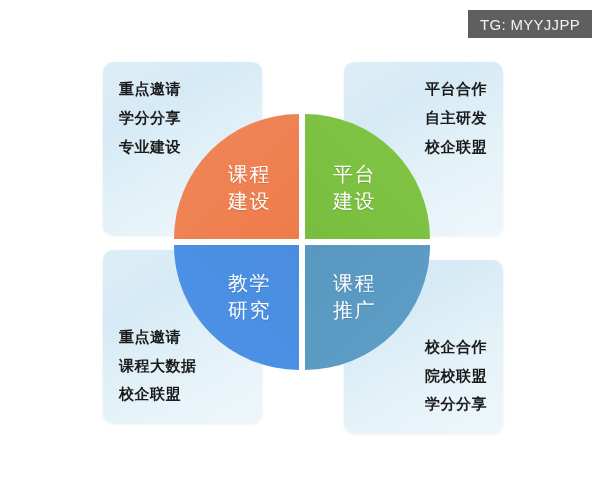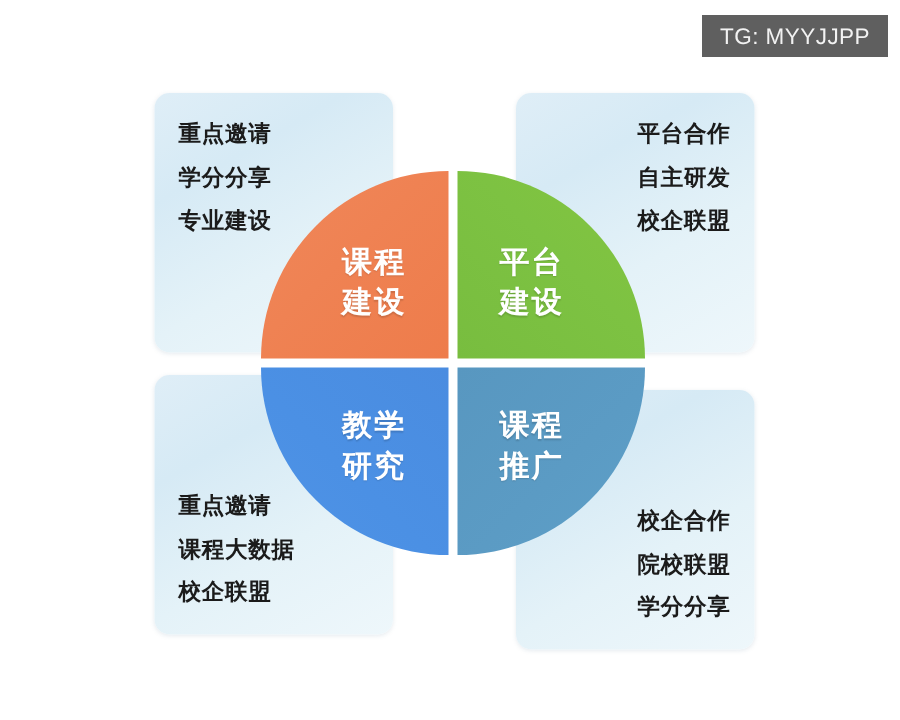--- a/index.html
+++ b/index.html
@@ -100,21 +100,21 @@
     width: 125px;
     height: 125px;
     display: flex;
     align-items: center;
     justify-content: center;
     box-sizing: border-box;
   }
   .quad .qlabel {
     color: #ffffff;
     font-size: 20px;
-    font-weight: bold;
+    font-weight: normal;
     line-height: 1.35;
     letter-spacing: 1.5px;
     text-align: center;
     text-shadow: 0 1px 1px rgba(0,0,0,.14);
     white-space: nowrap;
   }
 
   #quad-tl {
     left: 0;  top: 0;
     border-radius: 125px 0 0 0;

